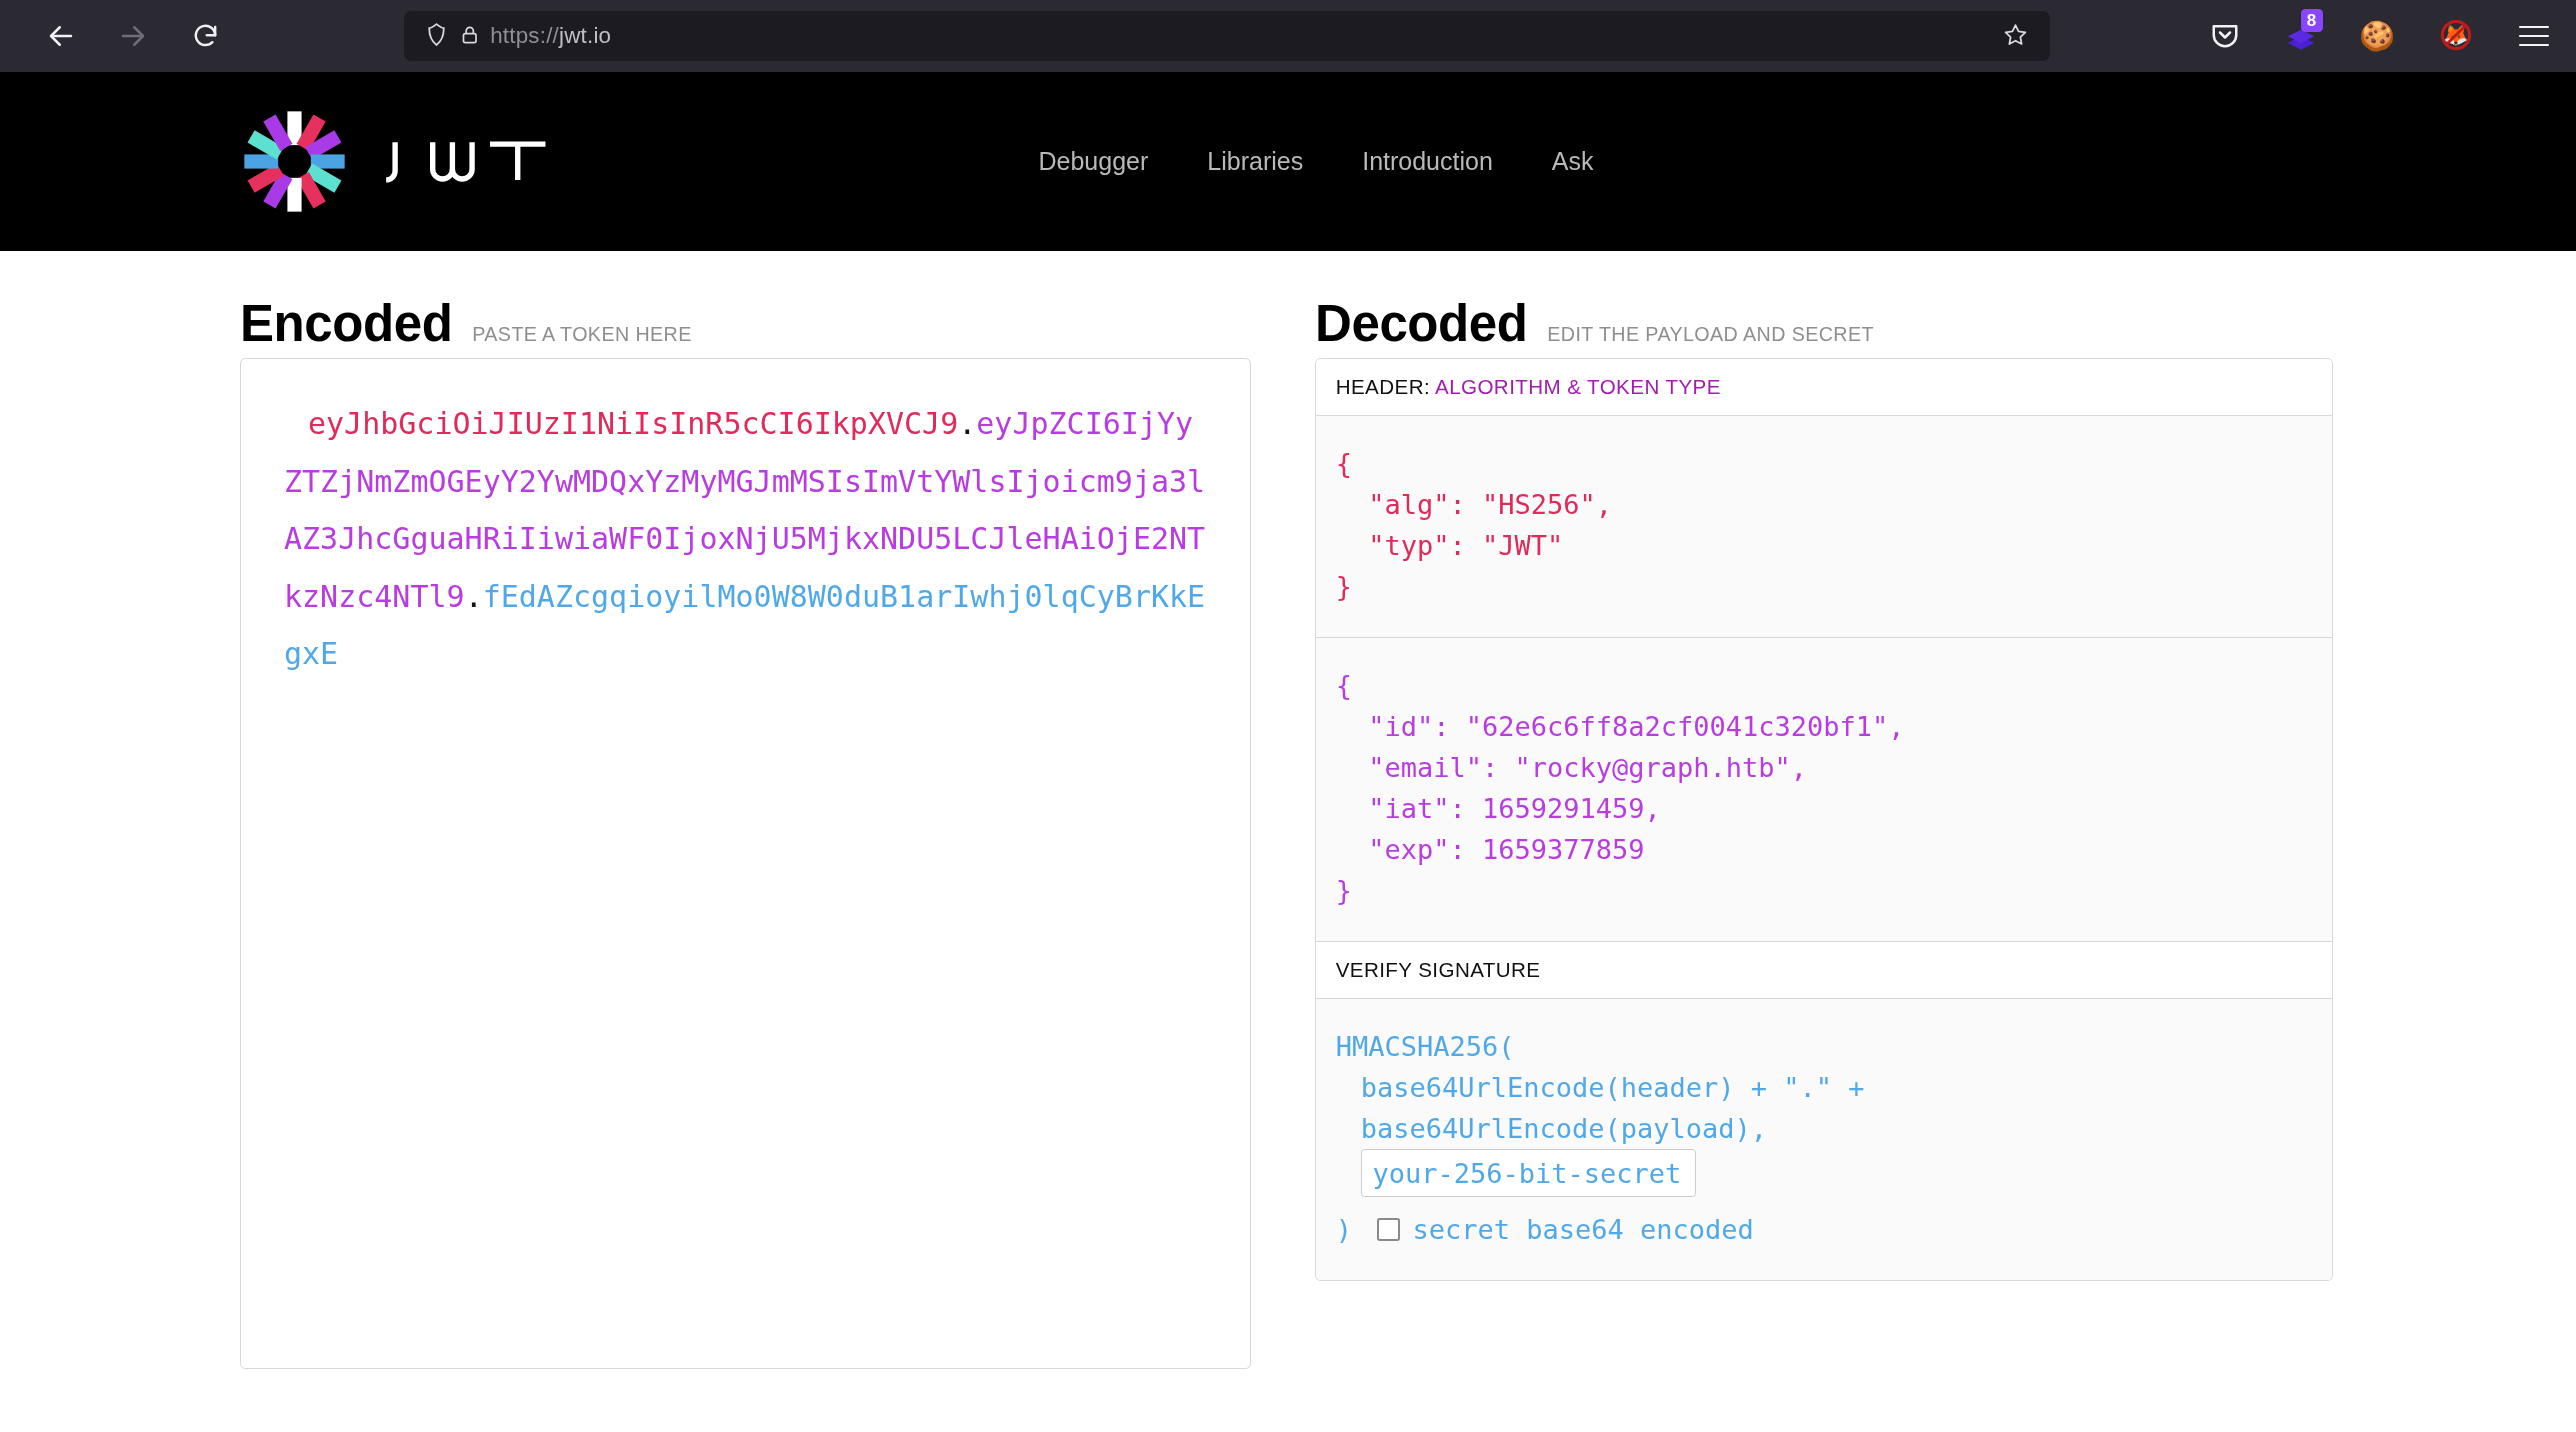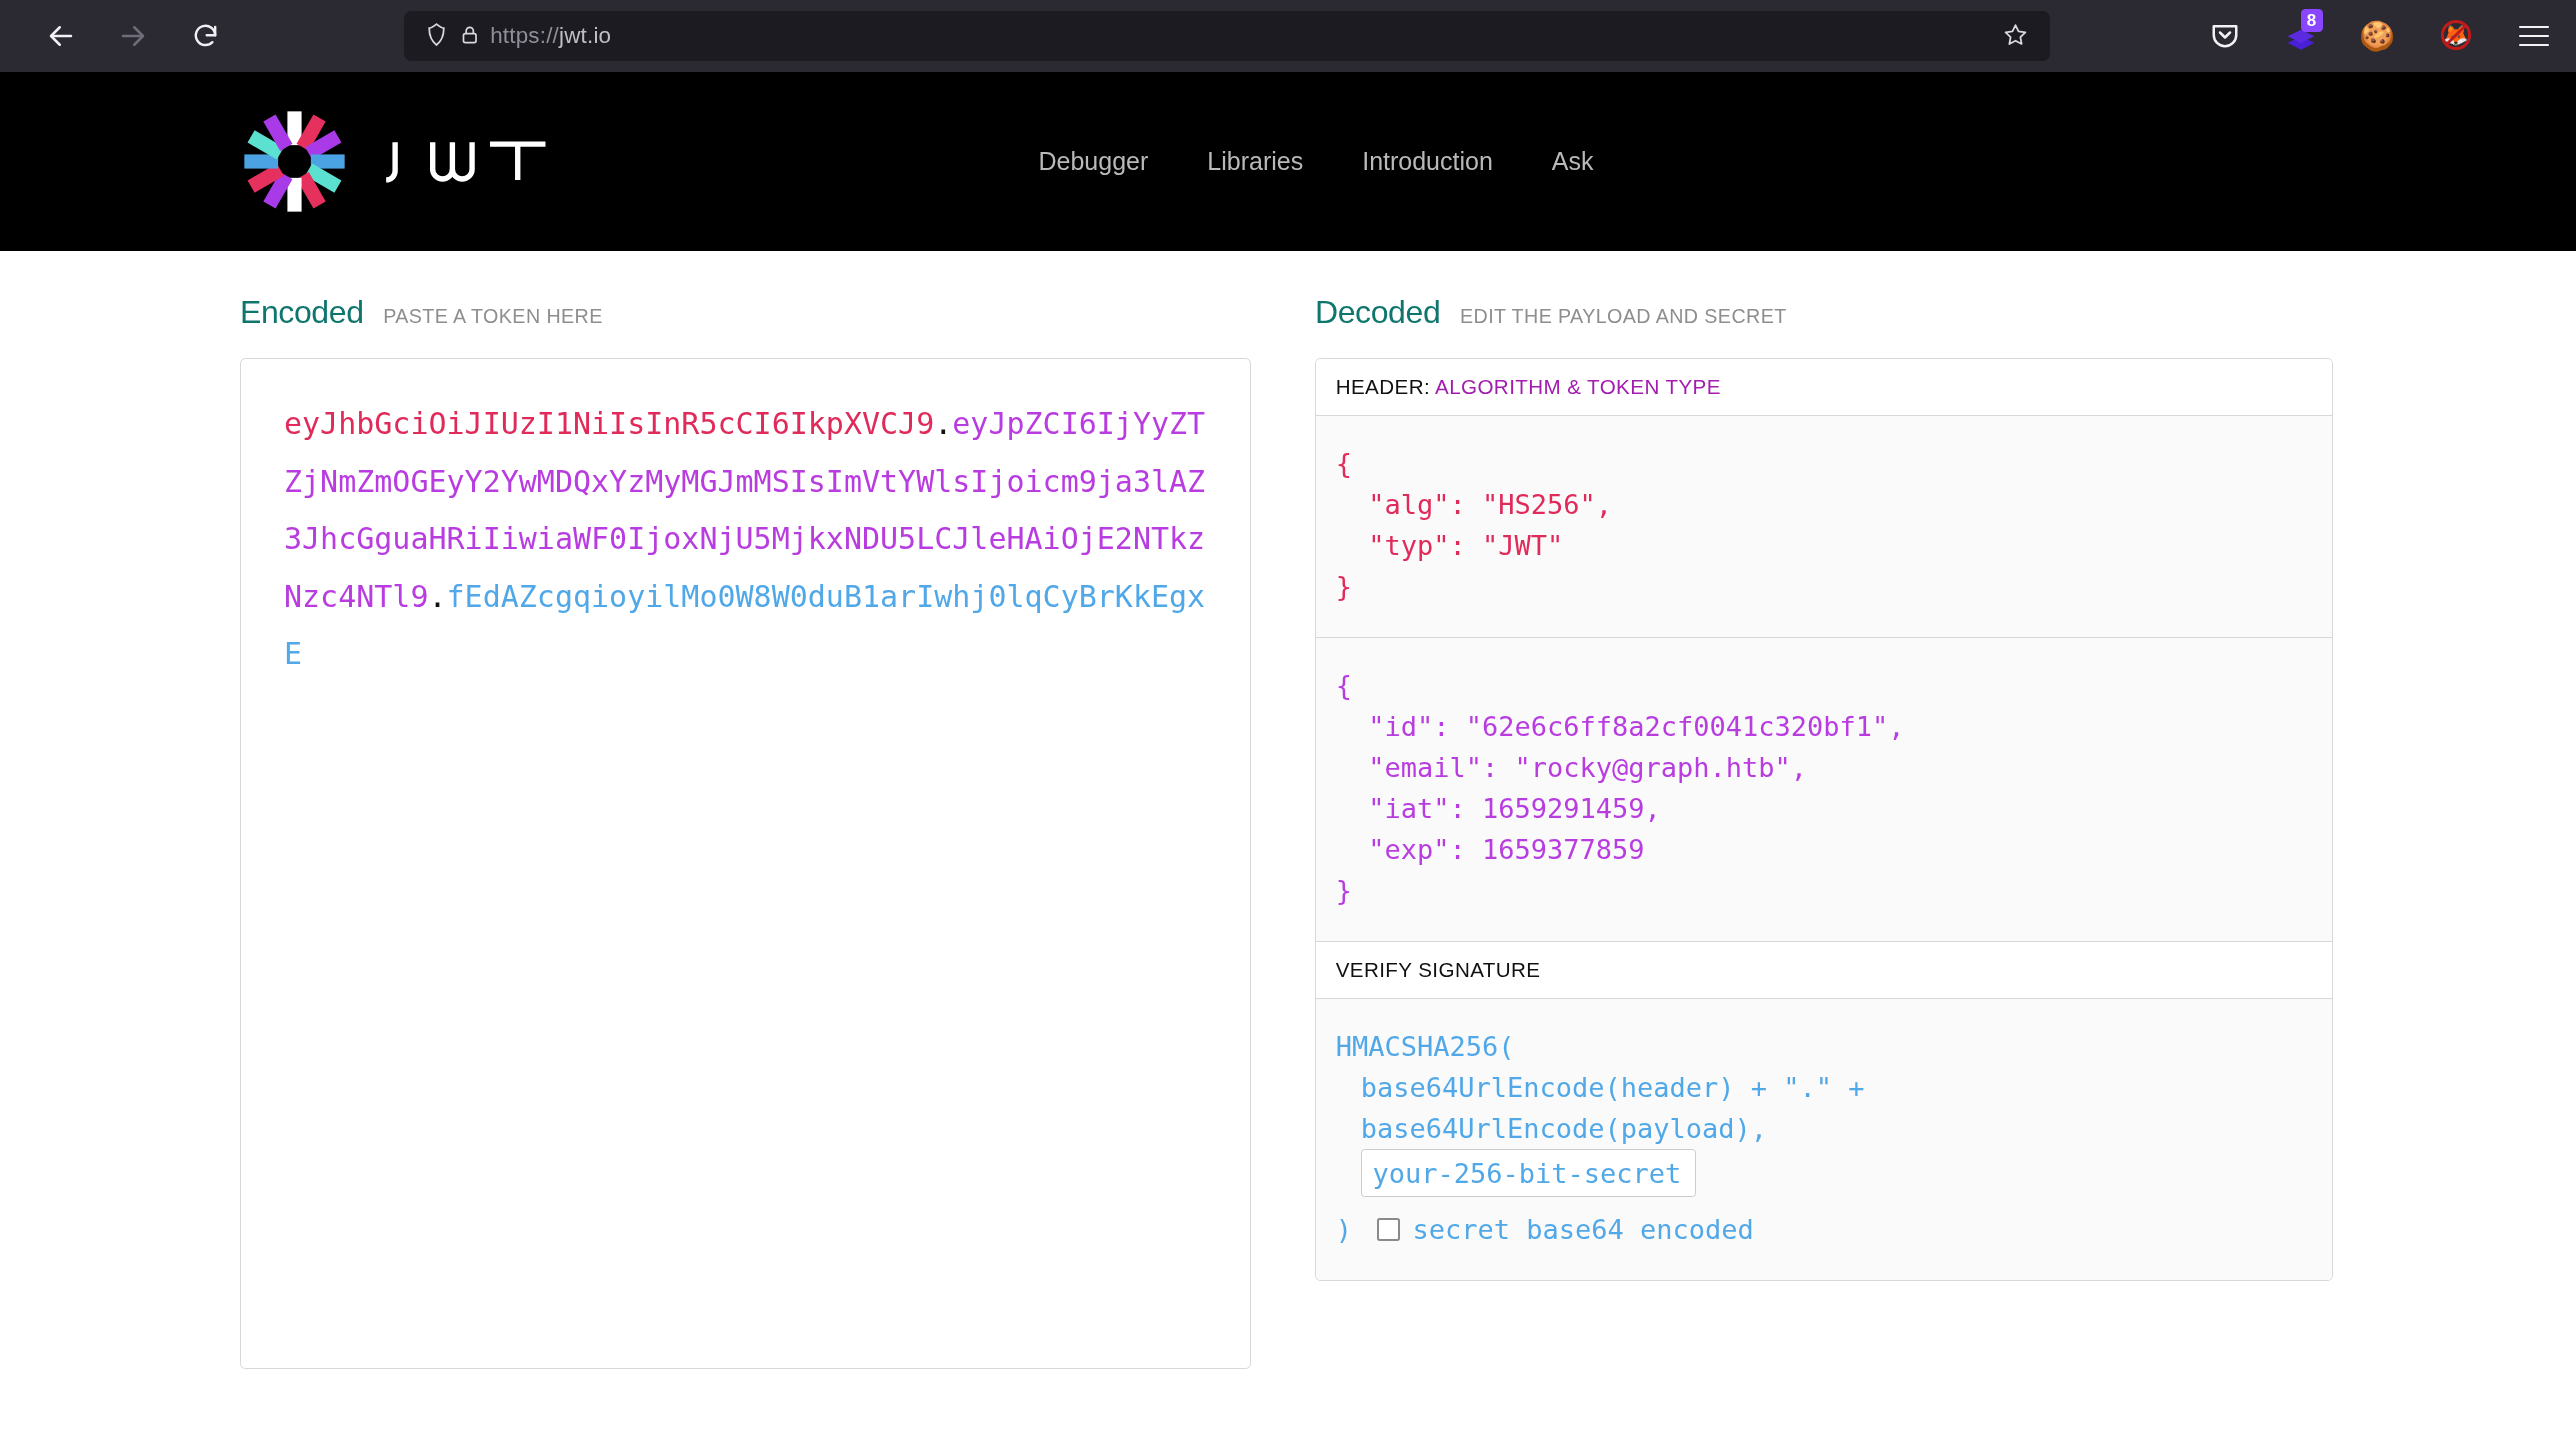--- a/index.html
+++ b/index.html
@@ -120,21 +120,21 @@
   }
   .col { position: relative; }
   .col-left { width: 1288px; }
   .col-right { width: 1288px; }
 
   .sec-head {
     display: flex;
     align-items: baseline;
     gap: 19.7px;
   }
-  .sec-title { font-size: 32px; color: #0f766e; font-weight: normal; letter-spacing: -0.4px; }
+  .sec-title { font-size: 51px; color: #000000; font-weight: bold; letter-spacing: -0.4px; }
   .sec-sub { font-size: 19.7px; color: #8e8e8e; letter-spacing: 0.4px; }
 
   .left-head { margin: 43px 0 0 240px; }
   .right-head { margin: 43px 8px 0 1315px; }
 
   
   .encoded-box {
     position: absolute;
     left: 240px; top: 107px;
     width: 1011px; height: 1011px;
@@ -143,21 +143,21 @@
     background: #ffffff;
     padding: 36px 43px;
   }
   .token {
     font-family: "DejaVu Sans Mono", "Liberation Mono", monospace;
     font-size: 30px;
     line-height: 1.92;
     word-break: break-all;
     white-space: pre-wrap;
   }
-  .t-header { color: #d63aa0; color: #d6336c; }
+  .t-header { color: #d63aa0; color: #d6336c; margin-left: 24px; }
   .t-header { color: #e02a5a; }
   .t-payload { color: #b83ce0; }
   .t-sig { color: #50a8e8; }
   .t-dot { color: #111111; }
 
   
   .decoded {
     position: absolute;
     left: 1315px; top: 107px;
     width: 1018px;

